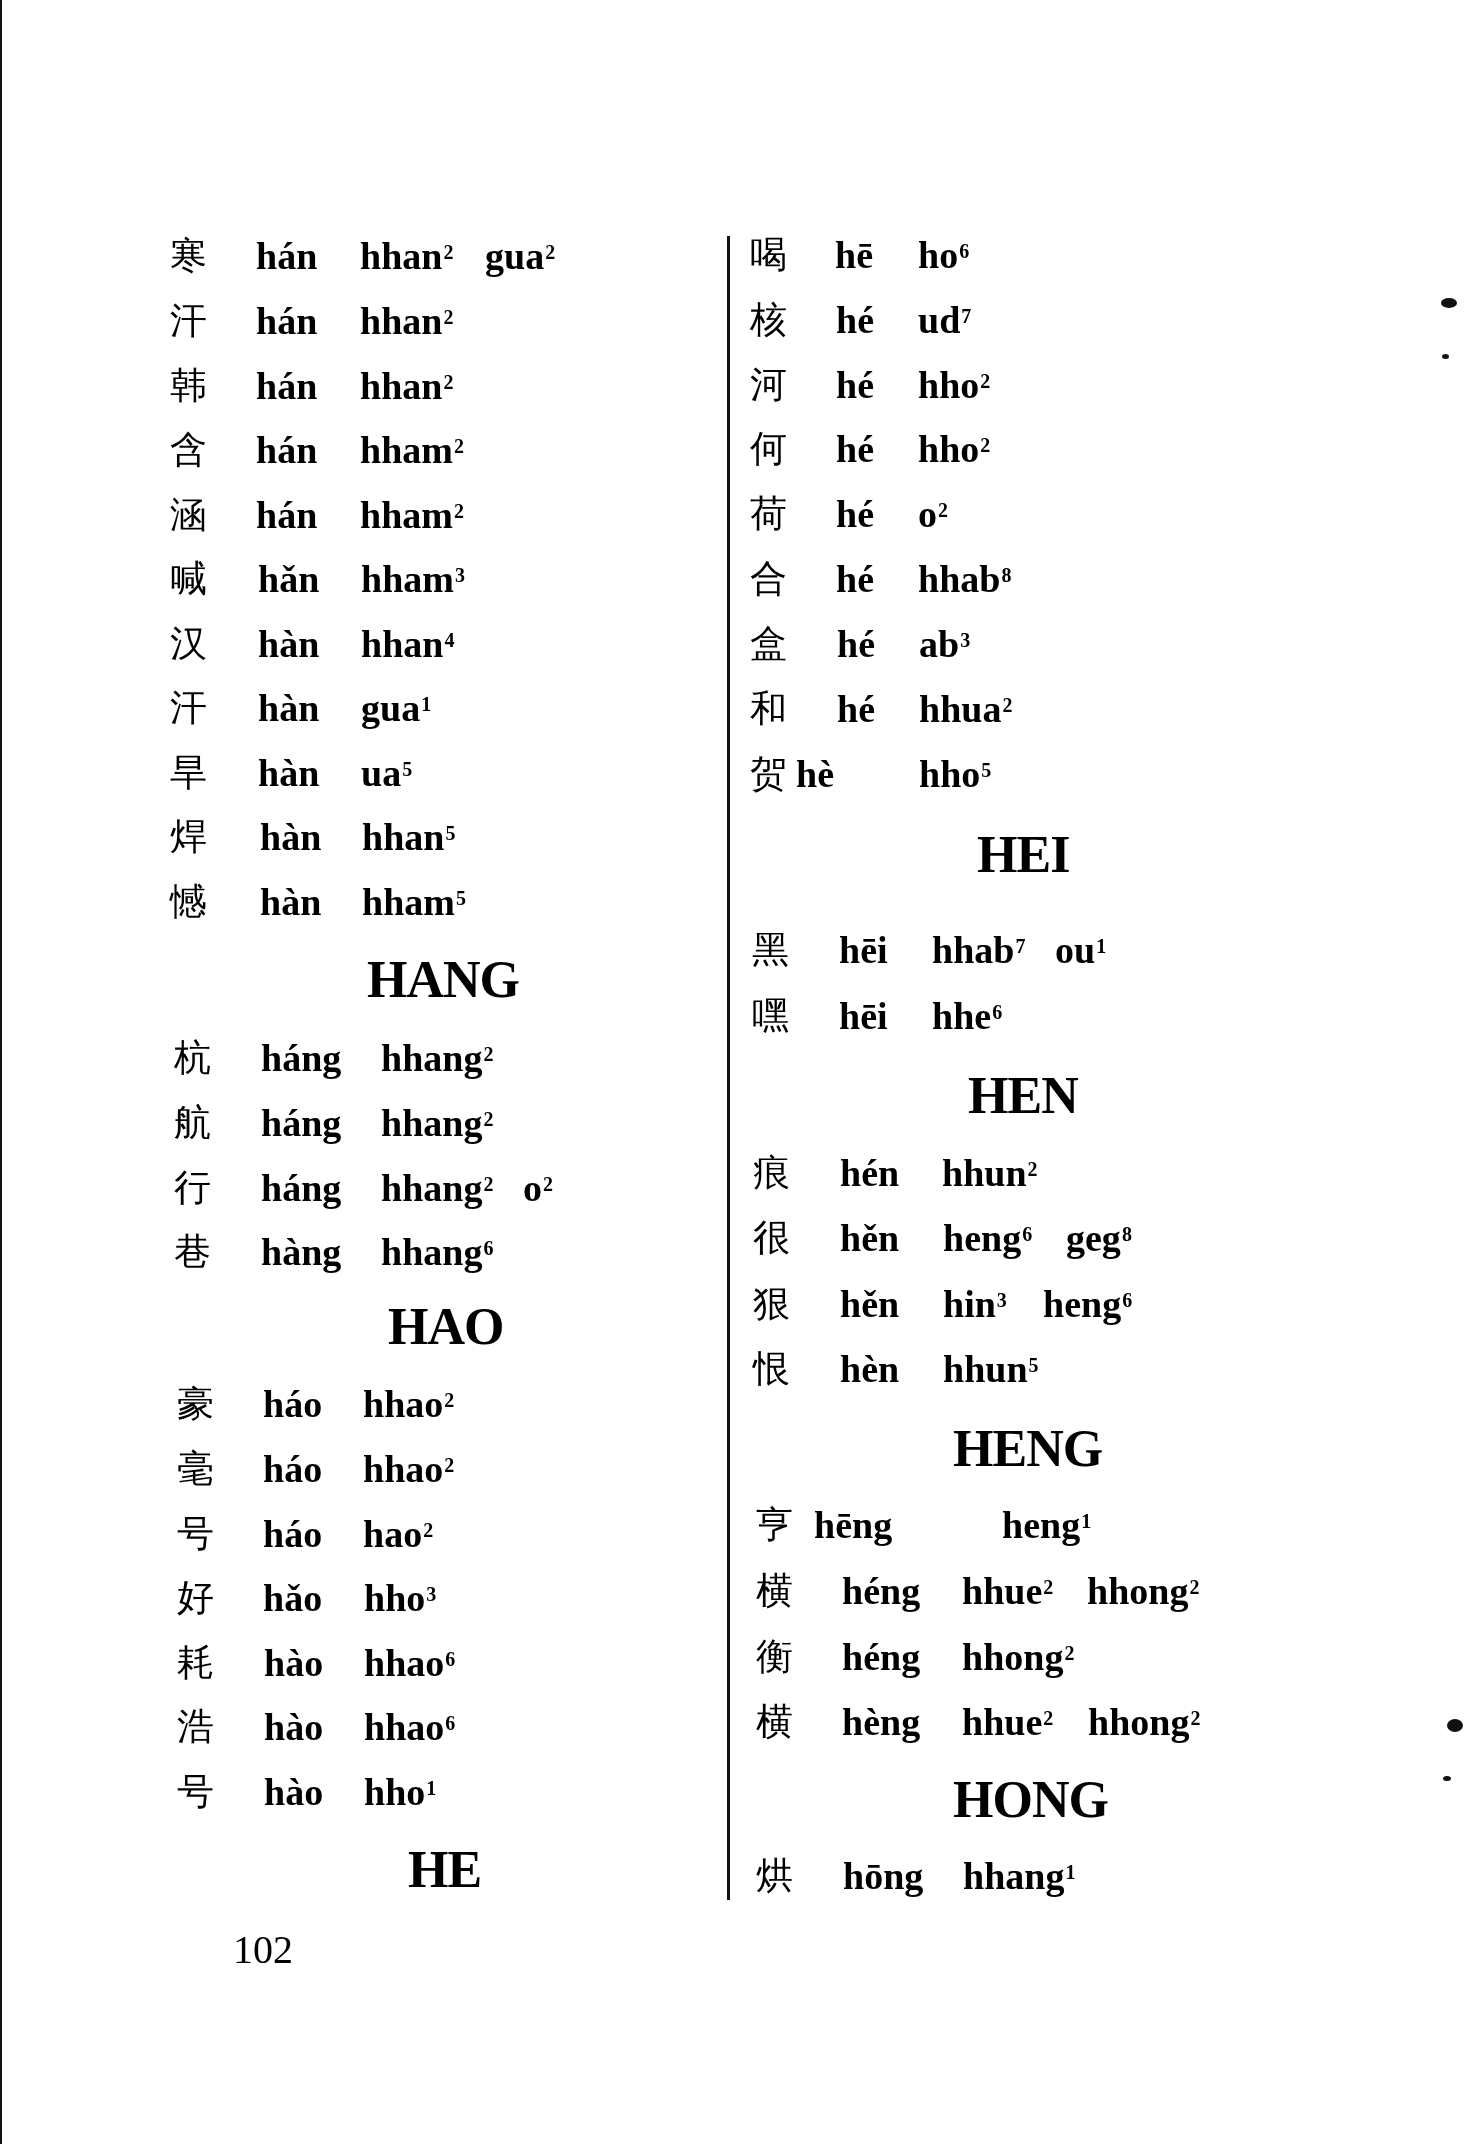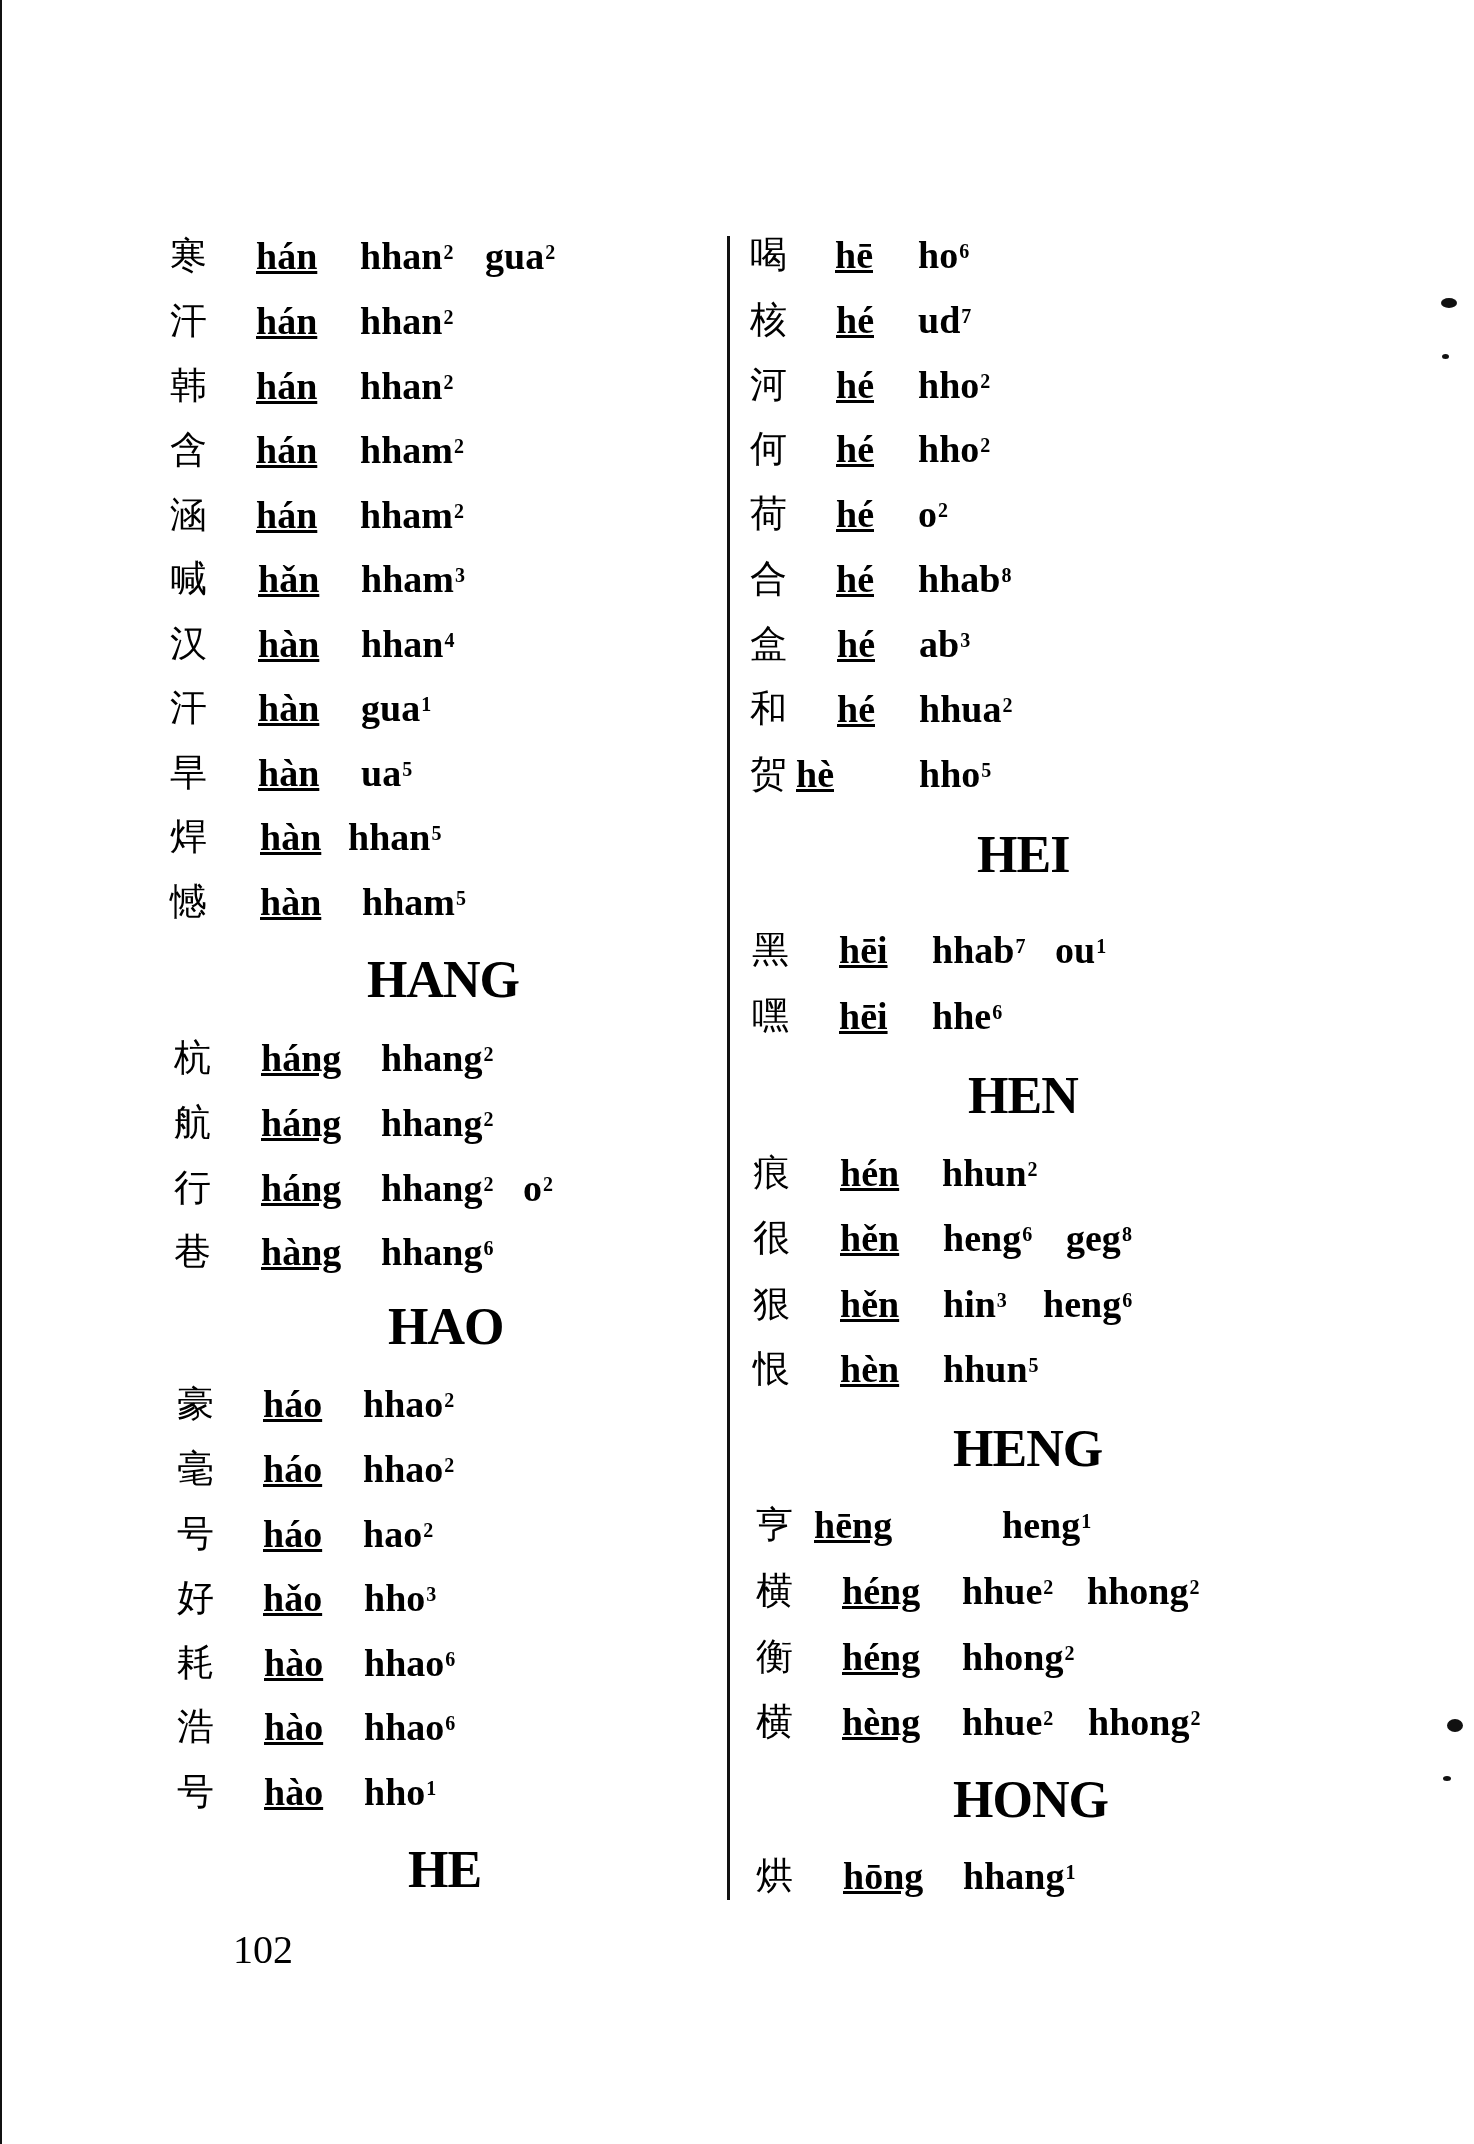--- a/index.html
+++ b/index.html
@@ -5,21 +5,21 @@
   html, body { margin:0; padding:0; background:#ffffff; }
   body { width:1474px; height:2144px; position:relative; overflow:hidden;
          font-family:"Liberation Serif","DejaVu Serif",serif; color:#000; }
   .page-edge { position:absolute; left:0; top:0; width:2px; height:2144px; background:#111; }
   .divider { position:absolute; left:727px; top:236px; width:3px; height:1664px; background:#111; }
   .col { position:absolute; top:0; }
   .col-left { left:0; width:727px; }
   .row { position:absolute; height:60px; display:block; white-space:nowrap; }
   .row span { position:absolute; top:0; font-weight:bold; }
   .hz { font-family:"DejaVu Sans",sans-serif; font-size:37px; font-weight:normal !important; line-height:60px; }
-  .py { font-size:38px; line-height:60px;text-decoration:underline; }
+  .py { font-size:38px; line-height:60px; }
   .ml { font-size:38px; line-height:60px; }
   .ml sup { font-size:20px; vertical-align:top; position:relative; top:-4px; margin-left:1px; }
   .heading { position:absolute; font-size:52px; font-weight:bold; line-height:60px; letter-spacing:-1px; }
   .page-number { position:absolute; left:233px; top:1922px; font-size:40px; line-height:56px; }
   .smudge { position:absolute; background:#111; border-radius:50%; }
 </style>
 </head>
 <body>
 
 <div class="page-edge"></div>
@@ -69,21 +69,21 @@
     <span class="ml" style="left:361px"><span style="position:static">gua</span><sup>1</sup></span>
   </div>
   <div class="row" style="top:743px">
     <span class="hz" style="left:170px">旱</span>
     <span class="py" style="left:258px">hàn</span>
     <span class="ml" style="left:361px"><span style="position:static">ua</span><sup>5</sup></span>
   </div>
   <div class="row" style="top:807px">
     <span class="hz" style="left:170px">焊</span>
     <span class="py" style="left:260px">hàn</span>
-    <span class="ml" style="left:348px"><span style="position:static">hhan</span><sup>5</sup></span>
+    <span class="ml" style="left:362px"><span style="position:static">hhan</span><sup>5</sup></span>
   </div>
   <div class="row" style="top:872px">
     <span class="hz" style="left:170px">憾</span>
     <span class="py" style="left:260px">hàn</span>
     <span class="ml" style="left:362px"><span style="position:static">hham</span><sup>5</sup></span>
   </div>
 
   <div class="heading" style="left:367px; top:950px">HANG</div>
   <div class="row" style="top:1028px">
     <span class="hz" style="left:174px">杭</span>

